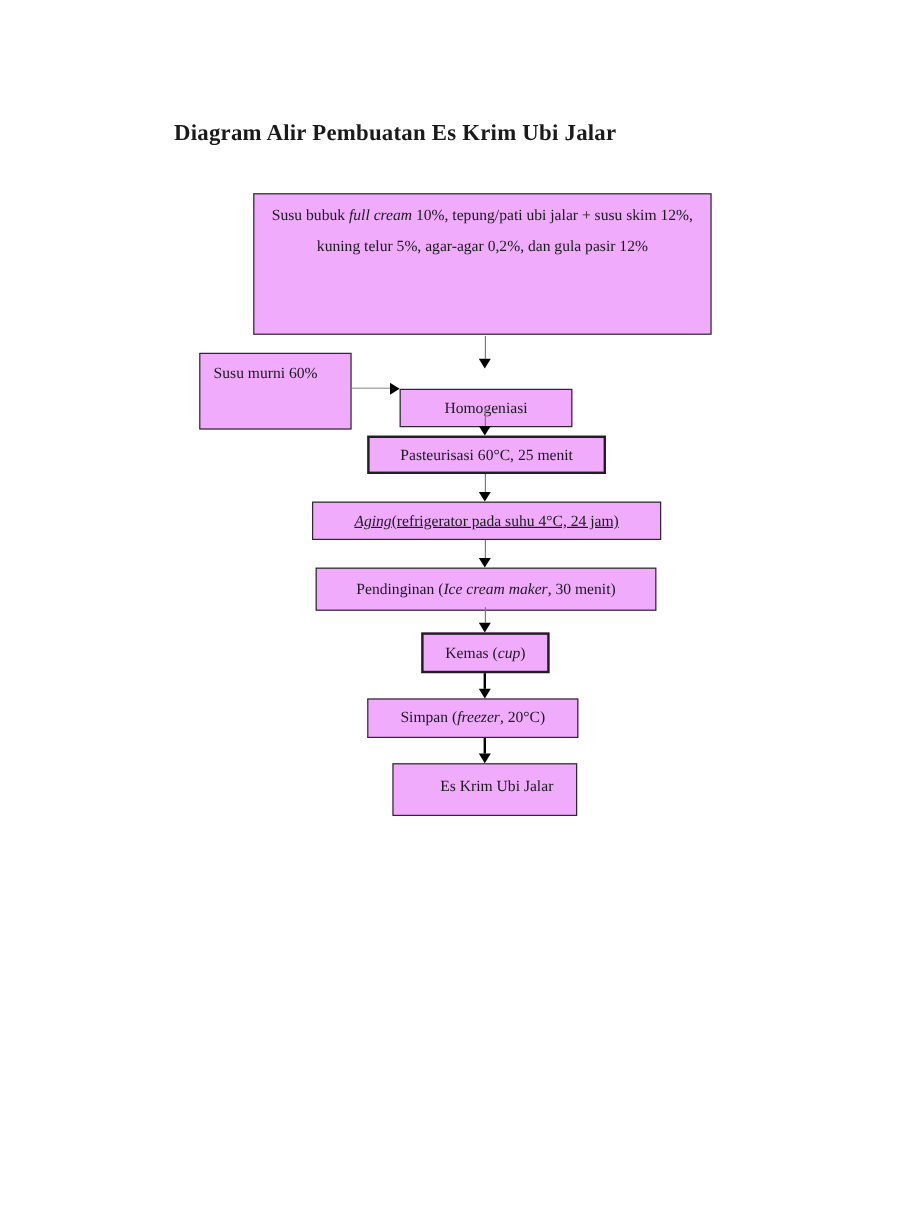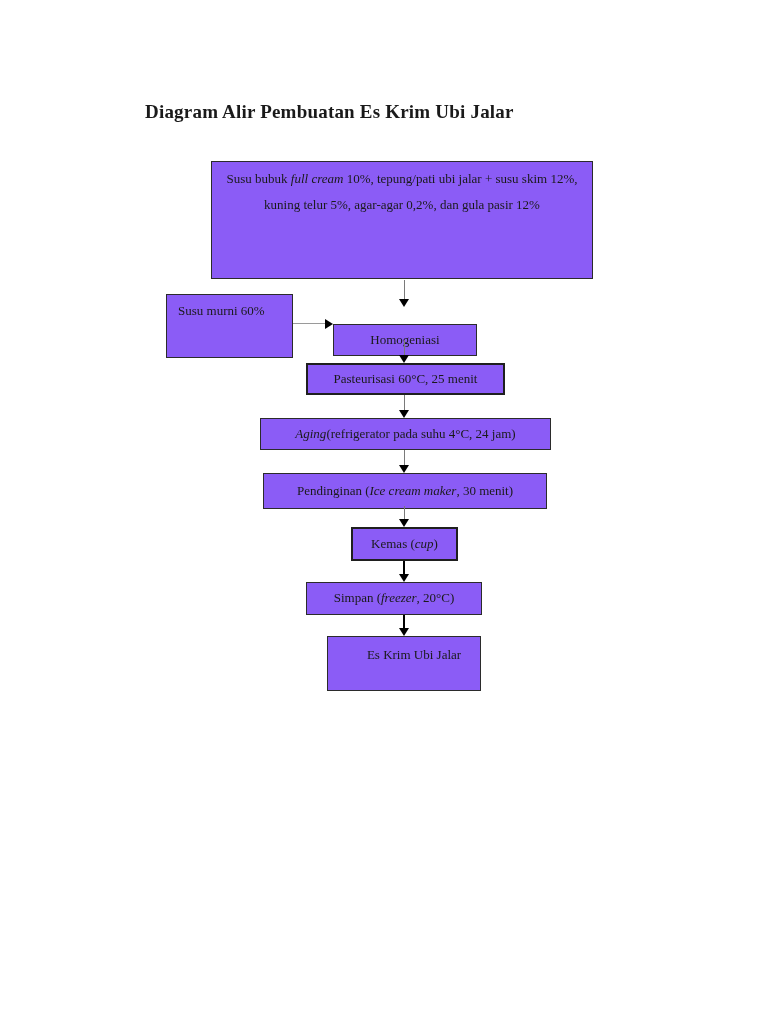--- a/index.html
+++ b/index.html
@@ -17,21 +17,21 @@
     left: 145px;
     top: 101px;
     font-size: 19px;
     font-weight: bold;
     letter-spacing: 0.2px;
     white-space: nowrap;
   }
   .box {
     position: absolute;
     border: 1px solid #2b2b2b;
-    background: #8b5cf6;
+    background: #f0abfc;
     box-sizing: border-box;
     font-size: 13px;
     line-height: 1.25;
   }
   .box.thick { border-width: 2px; border-color: #1f1f1f; }
   .box.center {
     display: flex;
     align-items: center;
     justify-content: center;
     text-align: center;
@@ -95,37 +95,37 @@
     </div>
 
     <div class="box center" style="left:333px; top:324px; width:144px; height:32px;">
       <span>Homogeniasi</span>
     </div>
 
     <div class="box center thick" style="left:306px; top:363px; width:199px; height:32px;">
       <span>Pasteurisasi 60°C, 25 menit</span>
     </div>
 
-    <div class="box center" style="left:260px; top:418px; width:291px; height:32px;">
+    <div class="box center" style="left:260px; top:418px; width:291px; height:32px;text-decoration:underline;">
       <div><span class="seg-i">Aging</span><span>(refrigerator pada suhu 4°C, 24 jam)</span></div>
     </div>
 
     <div class="box center" style="left:263px; top:473px; width:284px; height:36px;">
       <div><span>Pendinginan (</span><span class="seg-i">Ice cream maker</span><span>, 30 menit)</span></div>
     </div>
 
     <div class="box center thick" style="left:351px; top:527px; width:107px; height:34px;">
       <div><span>Kemas (</span><span class="seg-i">cup</span><span>)</span></div>
     </div>
 
     <div class="box center" style="left:306px; top:582px; width:176px; height:33px;">
       <div><span>Simpan (</span><span class="seg-i">freezer</span><span>, 20°C)</span></div>
     </div>
 
-    <div class="box top-center" style="left:327px; top:636px; width:154px; height:55px;padding-left:20px;">
+    <div class="box top-center" style="left:327px; top:636px; width:154px; height:44px;padding-left:20px;">
       <span>Es Krim Ubi Jalar</span>
     </div>
 
     <div>
       <div class="vline" style="left:404px; top:280px; height:19px;"></div>
       <div class="tri-down" style="left:399px; top:299px;"></div>
     </div>
 
     <div>
       <div class="vline" style="left:404px; top:340px; height:15px;"></div>

